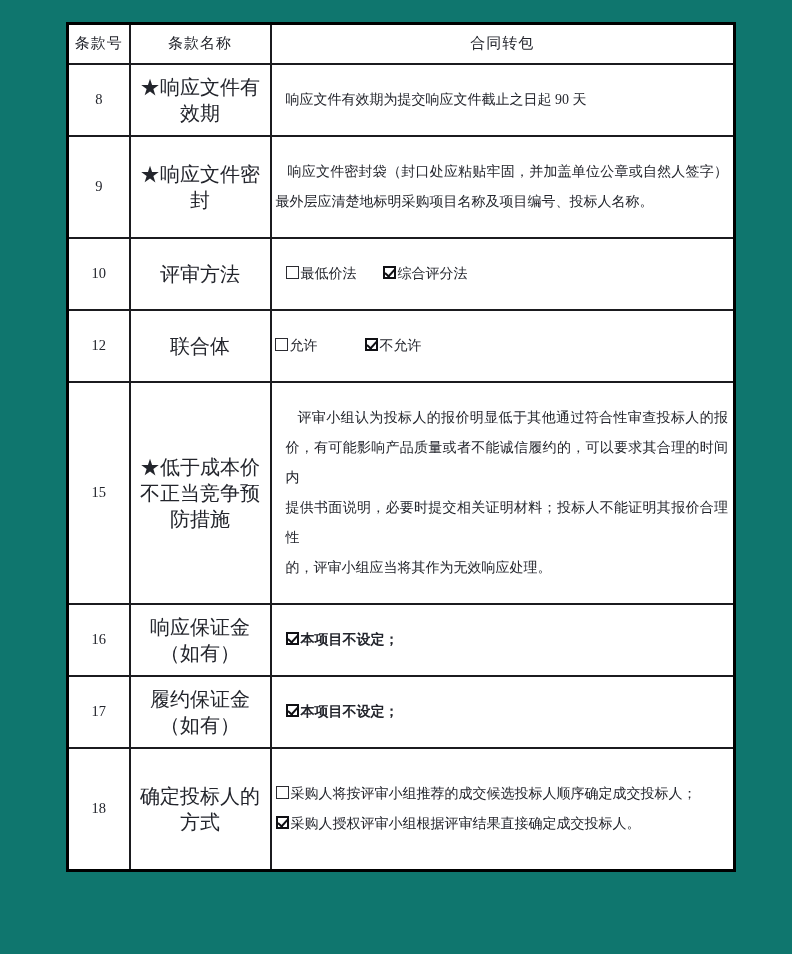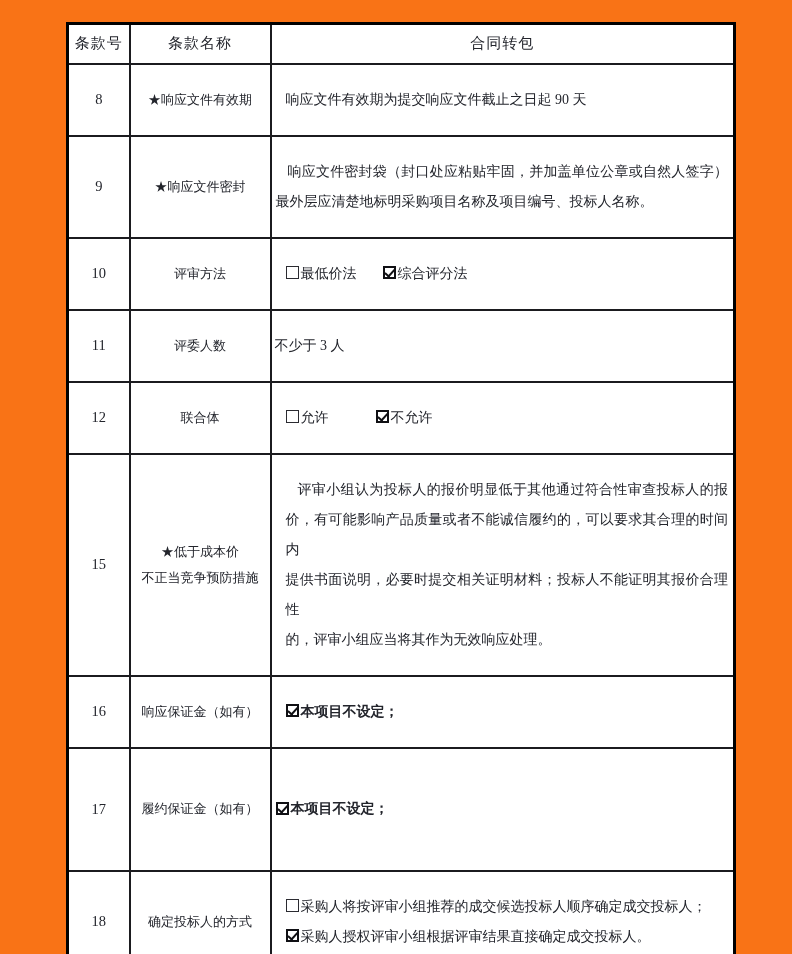--- a/index.html
+++ b/index.html
@@ -2,39 +2,39 @@
 <html><head>
 <meta charset="utf-8">
 <style>
   html,body{margin:0;padding:0;}
   body{
     width:792px;height:954px;background:#ffffff;
     font-family:"Liberation Serif","DejaVu Serif",serif;
     color:#23252c;
     position:relative;overflow:hidden;
   }
-  .page{position:absolute;left:0;top:0;width:792px;height:954px;background:#f97316;}
+  .page{position:absolute;left:0;top:0;width:792px;height:954px;background:#0f766e;}
 
   table.doc-table{
     position:absolute;left:66px;top:22px;width:670px;
     border-collapse:collapse;table-layout:fixed;
     border:3px solid #000;
     background:#fff;
   }
   col.c1{width:62px;}
   col.c2{width:141px;}
   col.c3{width:464px;}
 
   th,td{border:2px solid #1b1b1f;overflow:hidden;vertical-align:middle;}
 
   thead tr{height:40px;}
   th{font-weight:normal;font-size:15px;text-align:center;letter-spacing:1px;}
 
   td.num{text-align:center;font-size:14.5px;font-family:"Liberation Serif","DejaVu Serif",serif;}
-  td.name{text-align:center;font-size:13px;padding:0 2px;}
+  td.name{text-align:center;font-size:20px;padding:0 2px;}
   .name-line{line-height:26px;}
 
   td.desc{font-size:14px;padding:20px 2px;}
   .desc-line{line-height:30px;padding-left:12px;white-space:nowrap;}
   .desc-line.fill{white-space:normal;text-align:justify;text-align-last:justify;padding-right:3px;}
   .desc-line.indent{text-indent:12px;}
 
   
   tbody tr:nth-child(1){height:37px;}
   tbody tr:nth-child(2){height:63px;}
@@ -109,29 +109,20 @@
         <tr>
           <td class="num">10</td>
           <td class="name">
             <div class="name-line">评审方法</div>
           </td>
           <td class="desc">
             <div class="desc-line"><span class="cbx"></span><span class="run">最低价法</span><span class="gap" style="width: 26px;"></span><span class="cbx checked"></span><span class="run">综合评分法</span></div>
           </td>
         </tr>
         <tr>
-          <td class="num">11</td>
-          <td class="name">
-            <div class="name-line">评委人数</div>
-          </td>
-          <td class="desc">
-            <div class="desc-line"><span class="run">不少于 3 人</span></div>
-          </td>
-        </tr>
-        <tr>
           <td class="num">12</td>
           <td class="name">
             <div class="name-line">联合体</div>
           </td>
           <td class="desc">
             <div class="desc-line"><span class="cbx"></span><span class="run">允许</span><span class="gap" style="width: 47px;"></span><span class="cbx checked"></span><span class="run">不允许</span></div>
           </td>
         </tr>
         <tr>
           <td class="num">15</td>

